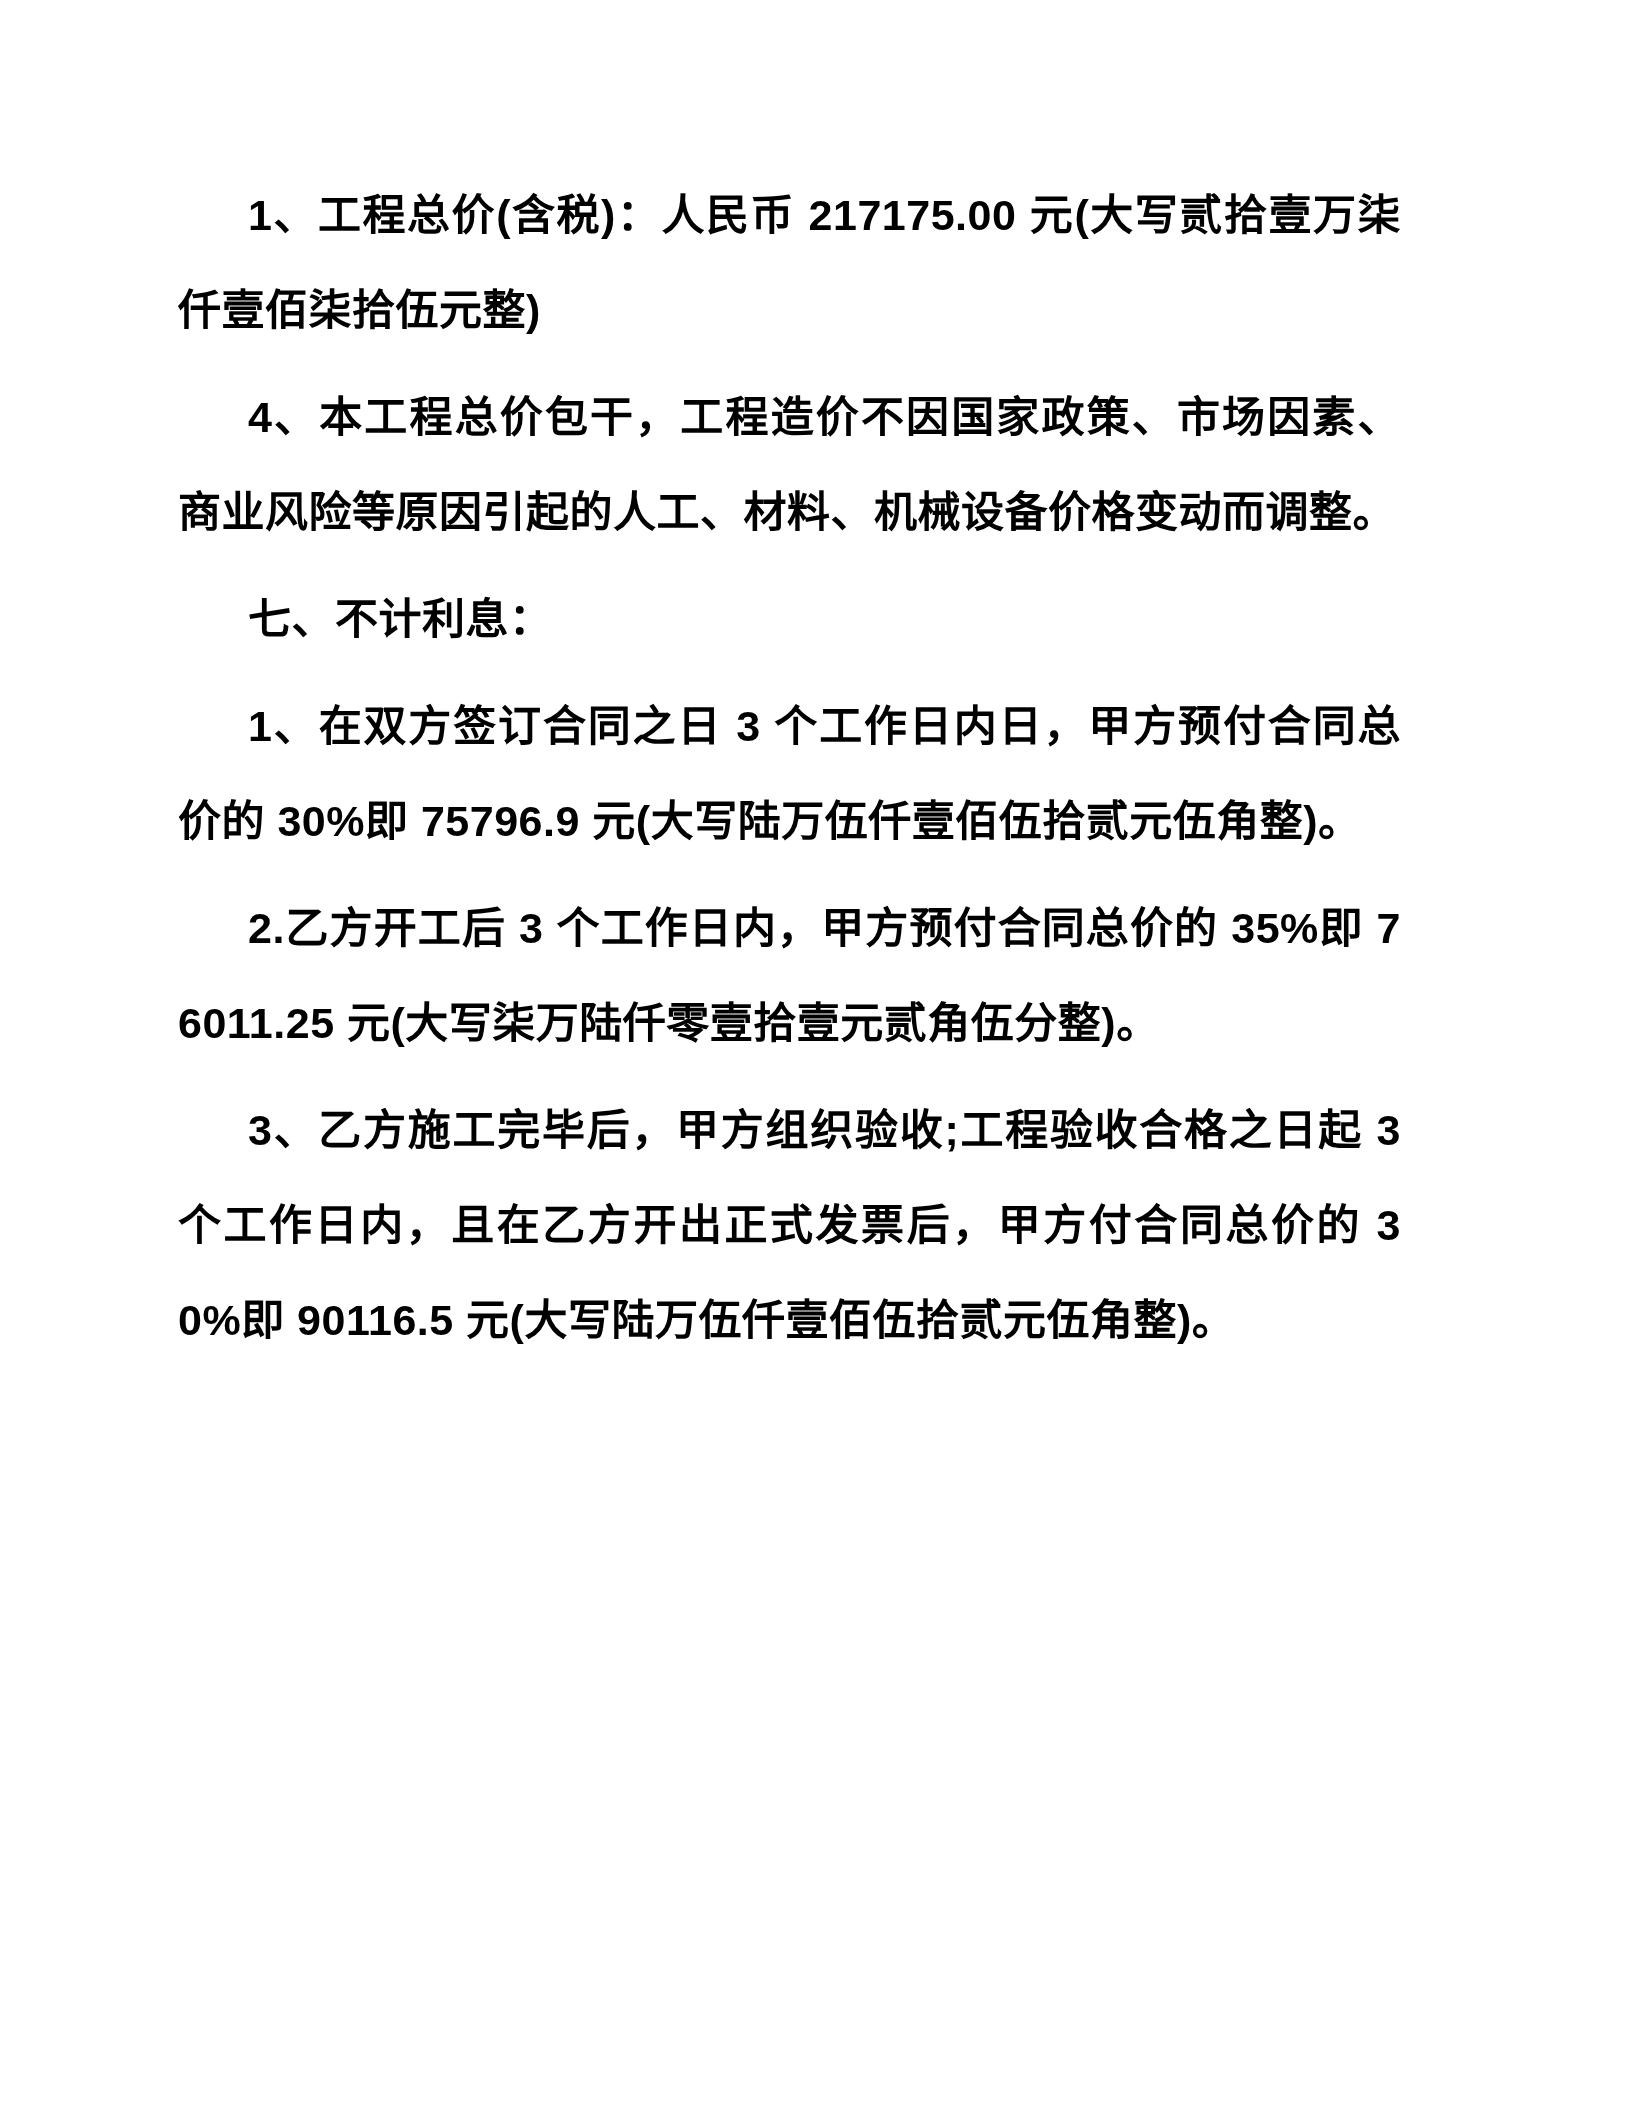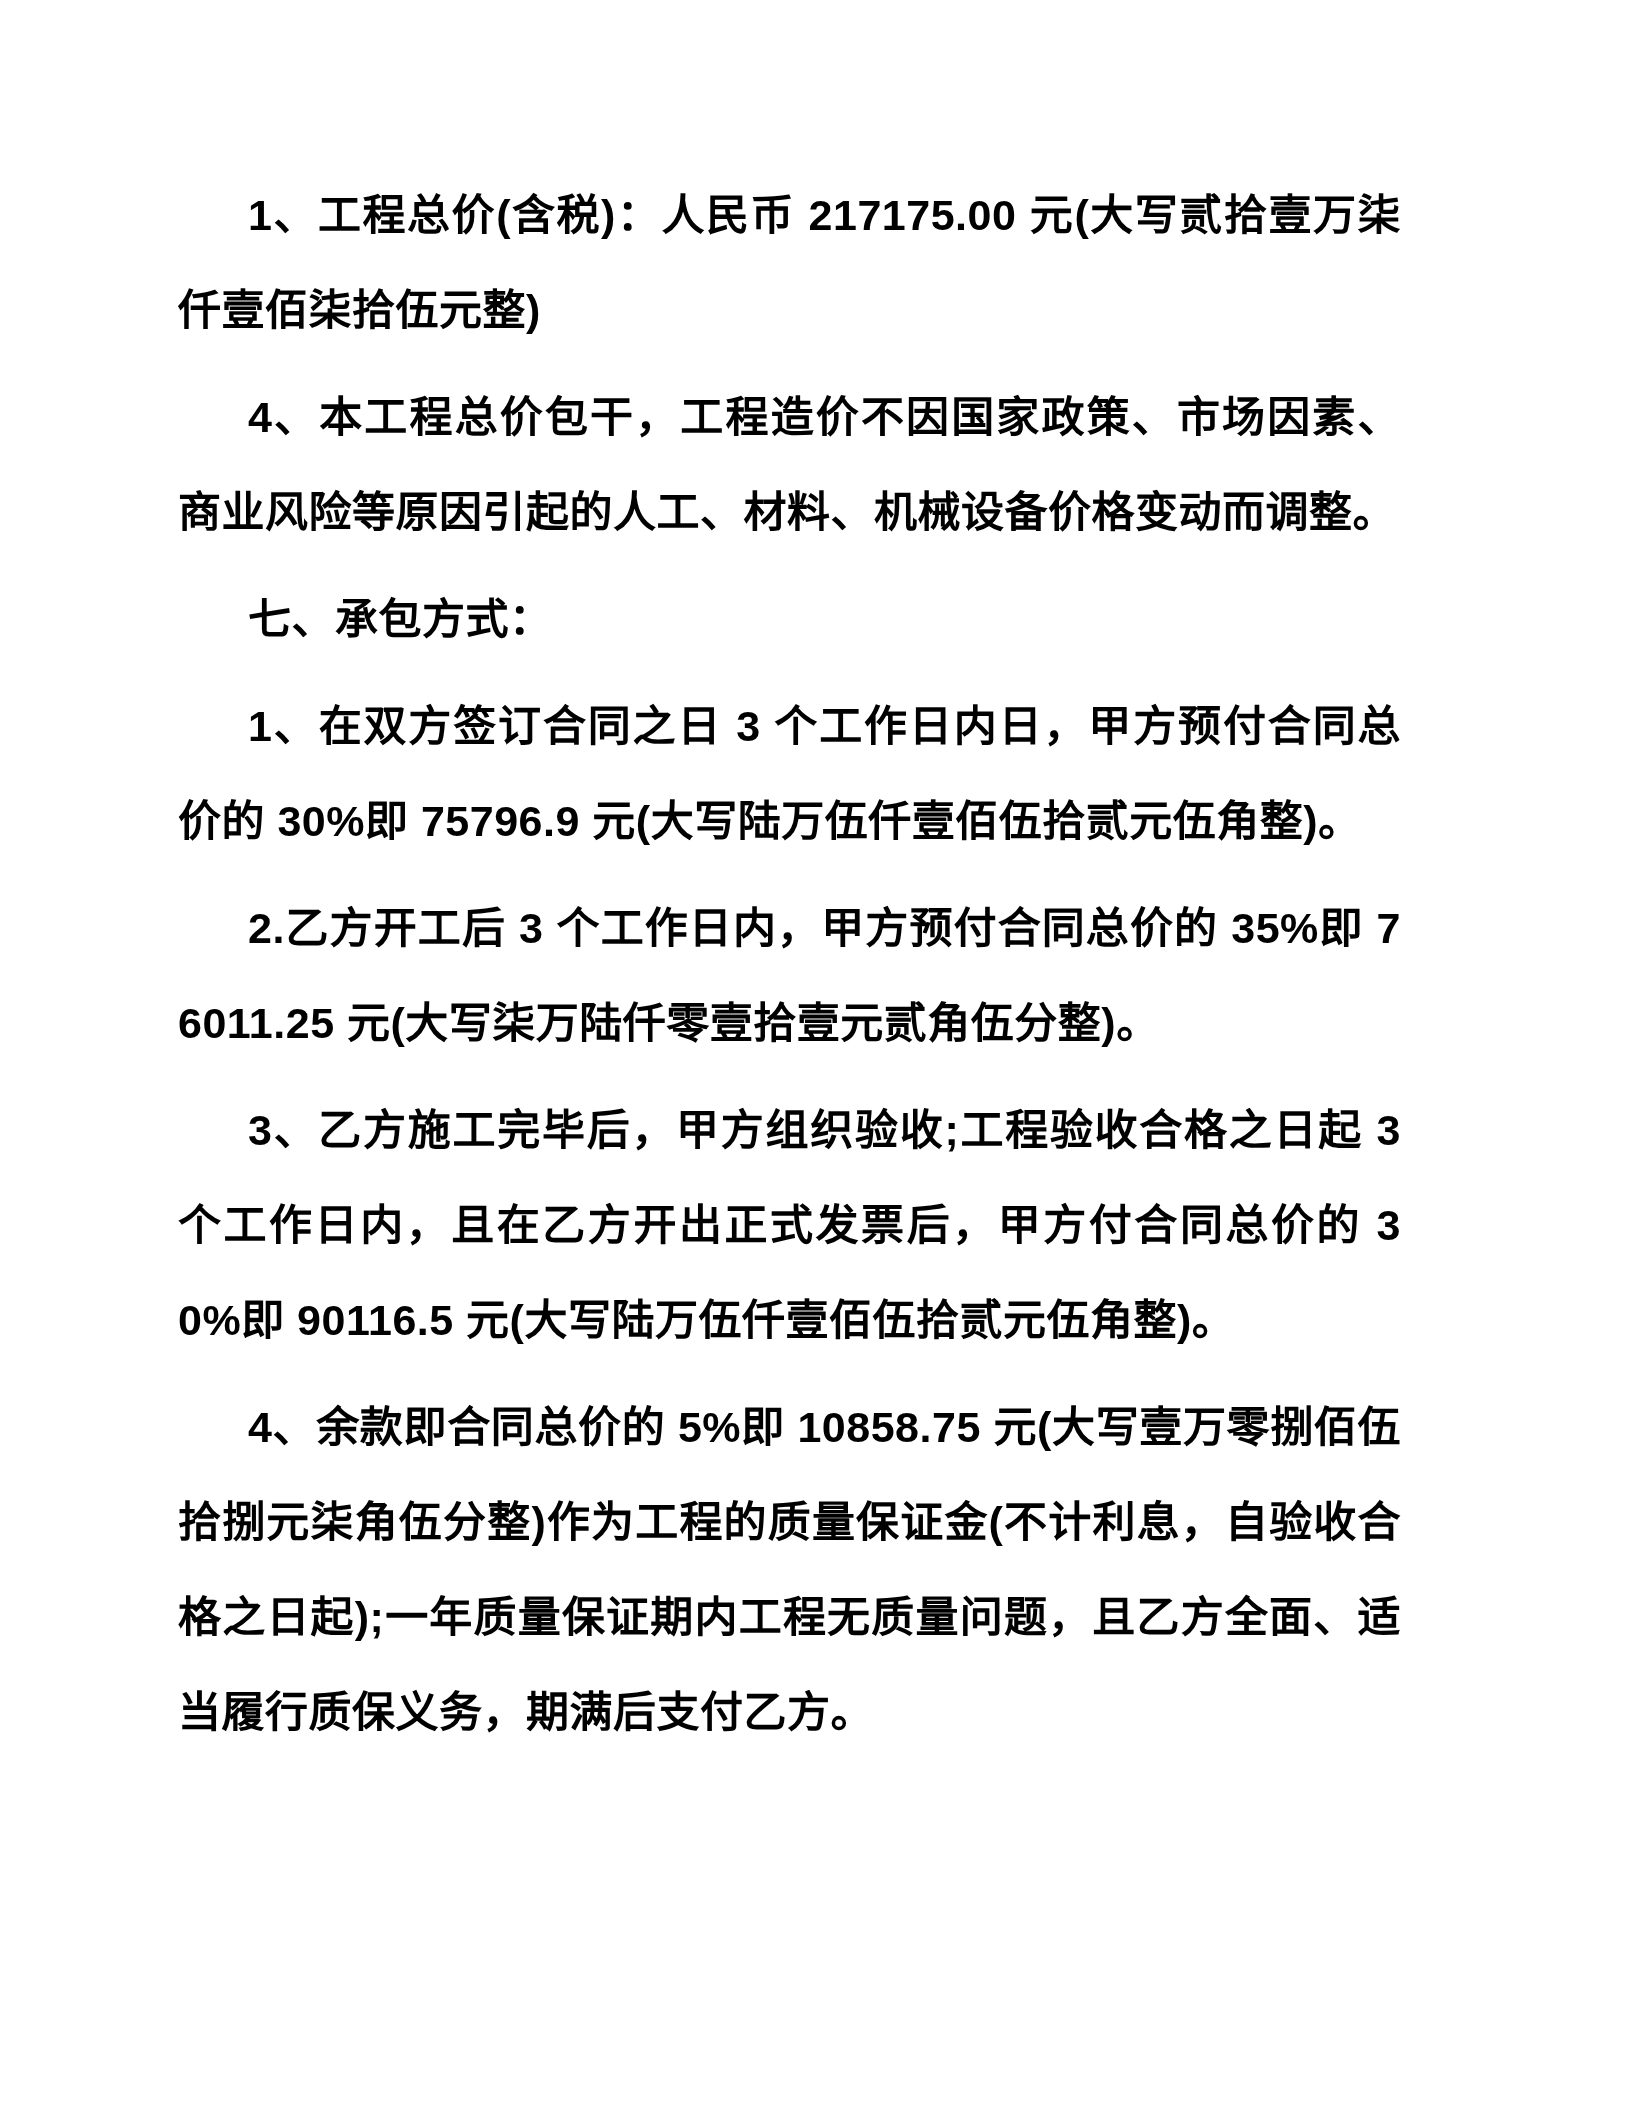--- a/index.html
+++ b/index.html
@@ -33,19 +33,18 @@
     word-break: break-all;
   }
 </style>
 </head>
 <body>
 
 <div class="page">
   <div class="doc">
     <p>1、工程总价(含税)：人民币 217175.00 元(大写贰拾壹万柒仟壹佰柒拾伍元整)</p>
     <p>4、本工程总价包干，工程造价不因国家政策、市场因素、商业风险等原因引起的人工、材料、机械设备价格变动而调整。</p>
-    <p>七、承包方式：</p>
+    <p>七、不计利息：</p>
     <p>1、在双方签订合同之日 3 个工作日内日，甲方预付合同总价的 30%即 75796.9 元(大写陆万伍仟壹佰伍拾贰元伍角整)。</p>
     <p>2.乙方开工后 3 个工作日内，甲方预付合同总价的 35%即 76011.25 元(大写柒万陆仟零壹拾壹元贰角伍分整)。</p>
     <p>3、乙方施工完毕后，甲方组织验收;工程验收合格之日起 3 个工作日内，且在乙方开出正式发票后，甲方付合同总价的 30%即 90116.5 元(大写陆万伍仟壹佰伍拾贰元伍角整)。</p>
-    <p>4、余款即合同总价的 5%即 10858.75 元(大写壹万零捌佰伍拾捌元柒角伍分整)作为工程的质量保证金(不计利息，自验收合格之日起);一年质量保证期内工程无质量问题，且乙方全面、适当履行质保义务，期满后支付乙方。</p>
   </div>
 </div>
 
 </body></html>

